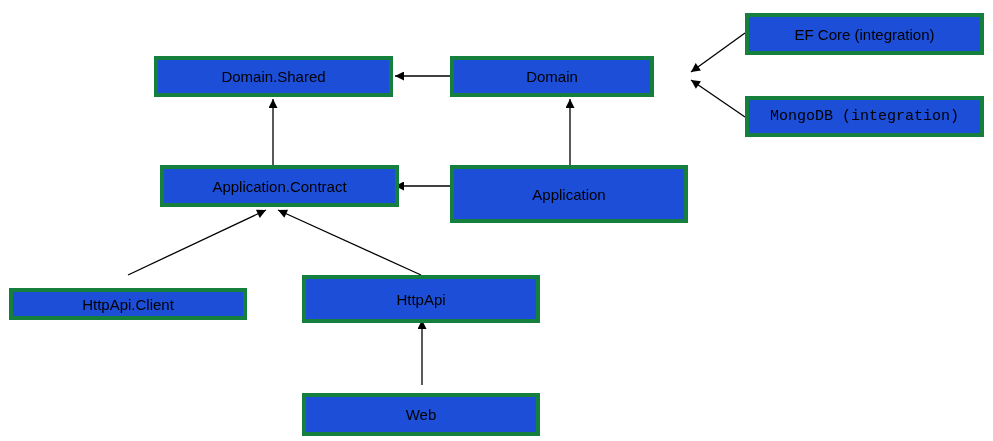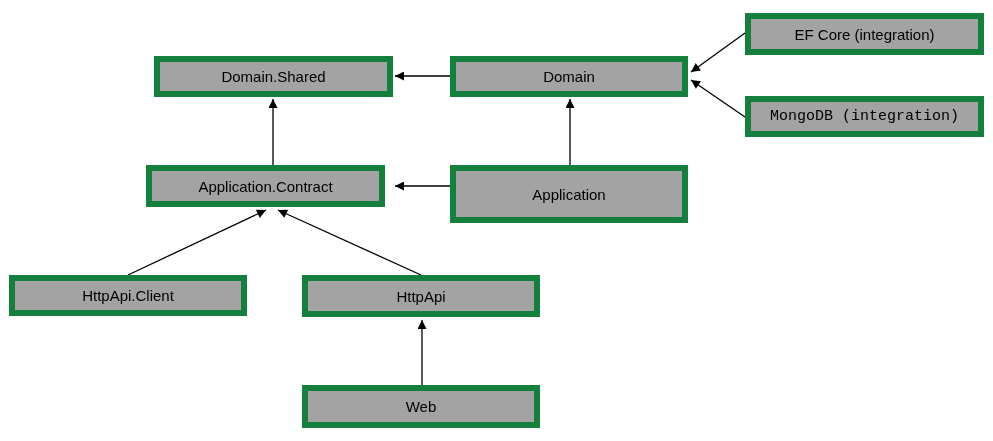--- a/index.html
+++ b/index.html
@@ -19,40 +19,40 @@
     position: absolute;
     left: 0;
     top: 0;
     width: 993px;
     height: 441px;
     pointer-events: none;
   }
   .node {
     position: absolute;
     box-sizing: border-box;
-    background: #a3a3a3;
-    border: 6px solid #15803d;
+    background: #1d4ed8;
+    border: 4px solid #15803d;
     display: flex;
     align-items: center;
     justify-content: center;
     font-size: 15px;
     color: #000000;
     text-align: center;
     white-space: nowrap;
   }
   
   .n-domain-shared        { left: 154px; top: 56px;  width: 239px; height: 41px; }
-  .n-domain               { left: 450px; top: 56px;  width: 238px; height: 41px; }
+  .n-domain               { left: 450px; top: 56px;  width: 204px; height: 41px; }
   .n-efcore               { left: 745px; top: 13px;  width: 239px; height: 42px; }
   .n-mongodb              { left: 745px; top: 96px;  width: 239px; height: 41px; font-family: Liberation Mono, monospace; }
-  .n-application-contract { left: 146px; top: 165px; width: 239px; height: 42px; }
+  .n-application-contract { left: 160px; top: 165px; width: 239px; height: 42px; }
   .n-application          { left: 450px; top: 165px; width: 238px; height: 58px; }
-  .n-httpapi-client       { left: 9px;   top: 275px; width: 238px; height: 41px; }
-  .n-httpapi              { left: 302px; top: 275px; width: 238px; height: 42px; }
-  .n-web                  { left: 302px; top: 385px; width: 238px; height: 43px; }
+  .n-httpapi-client       { left: 9px;   top: 288px; width: 238px; height: 32px; }
+  .n-httpapi              { left: 302px; top: 275px; width: 238px; height: 48px; }
+  .n-web                  { left: 302px; top: 393px; width: 238px; height: 43px; }
 </style>
 </head>
 <body>
 
 <div class="canvas">
 
   <svg class="edges" viewBox="0 0 993 441" xmlns="http://www.w3.org/2000/svg">
     <defs>
       <marker id="arrow" viewBox="0 0 10 10" refX="10" refY="5" markerWidth="11" markerHeight="9" orient="auto-start-reverse" markerUnits="userSpaceOnUse">
         <path d="M0,0 L10,5 L0,10 z" fill="#000000"></path>

